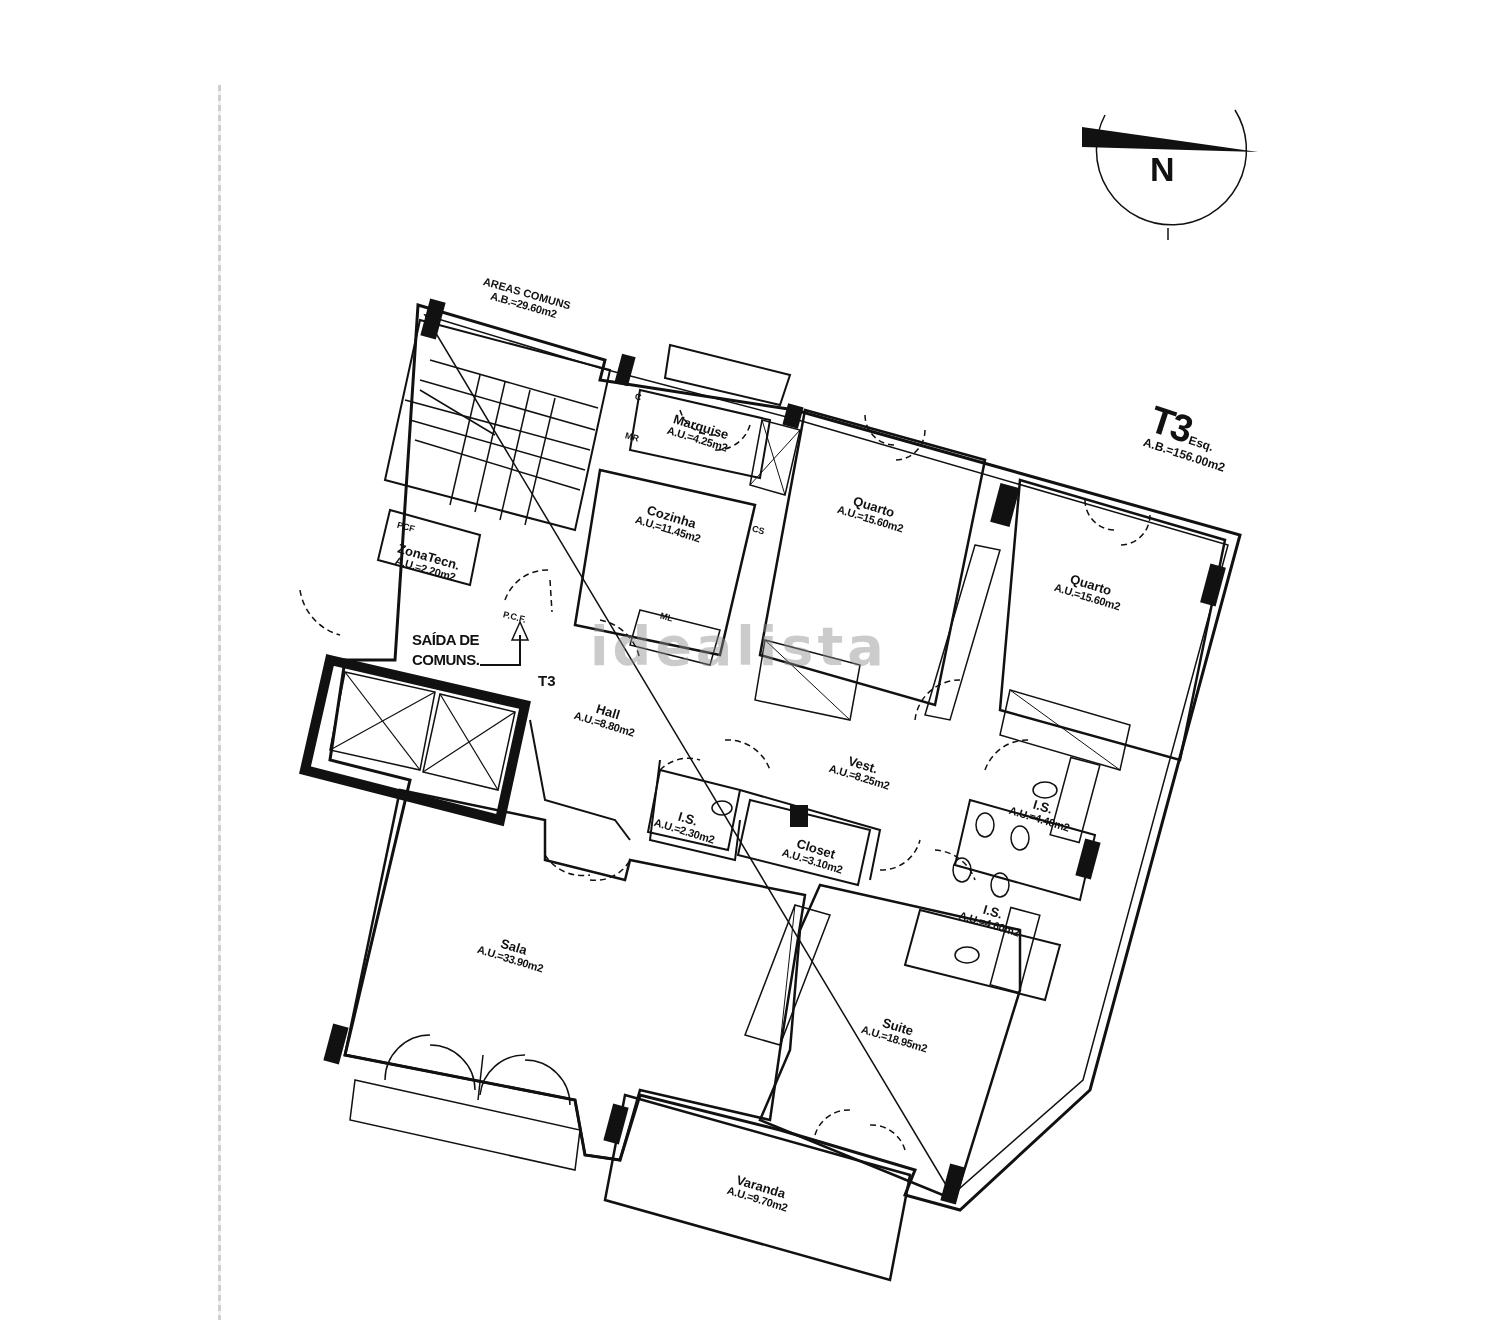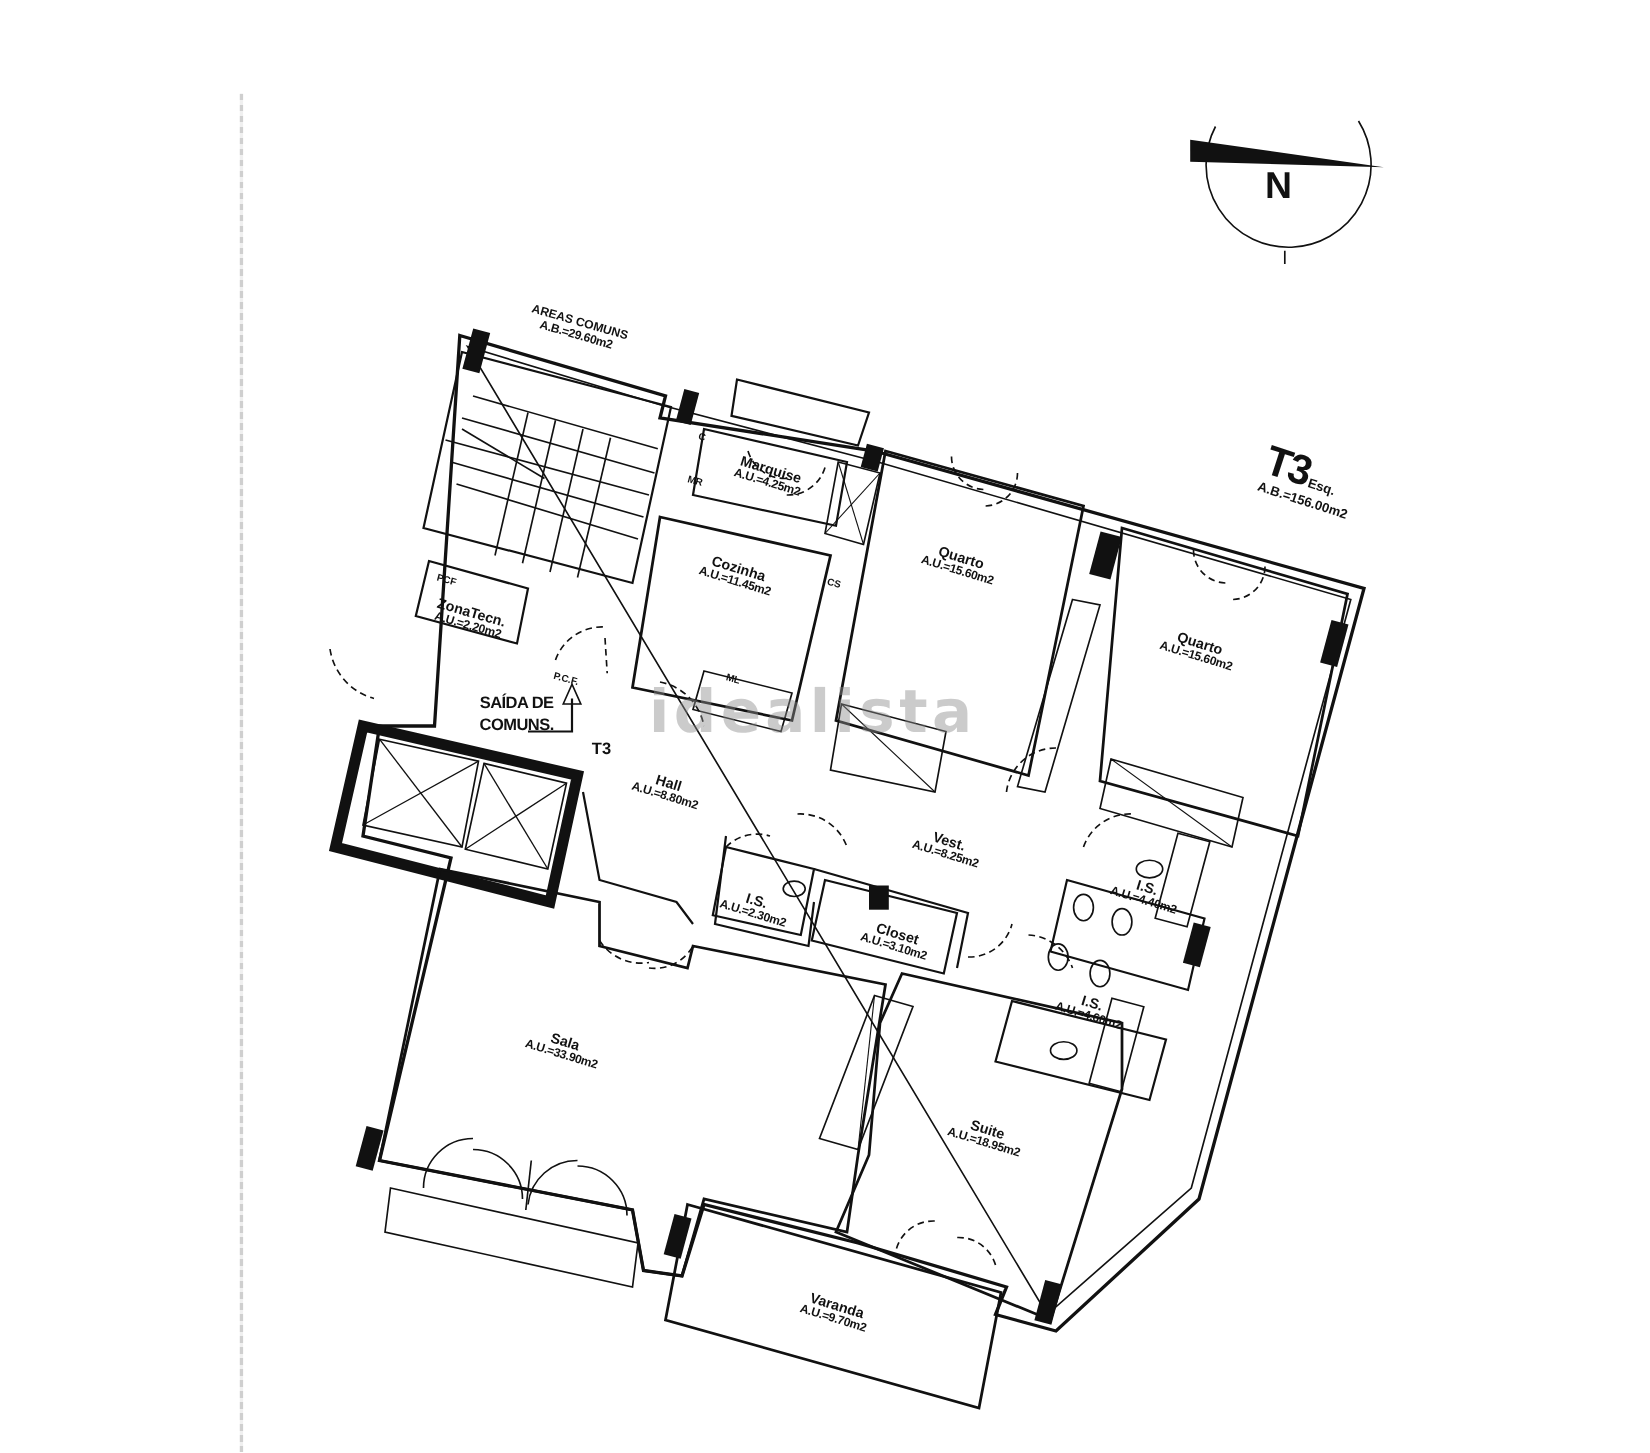--- a/index.html
+++ b/index.html
@@ -8,21 +8,21 @@
     svg.plan { position: absolute; left: 0; top: 0; }
     .lbl { position: absolute; white-space: nowrap; font-weight: bold; transform-origin: center center; text-align: center; line-height: 1.05; }
     .lbl .name { font-size: 13px; display: block; }
     .lbl .area { font-size: 11px; display: block; letter-spacing: -0.3px; }
     .unit-title { position: absolute; left: 1158px; top: 398px; transform: rotate(18deg); transform-origin: left top; font-weight: bold; }
     .unit-title .big { font-size: 38px; letter-spacing: -2px; }
     .unit-title .side { font-size: 12px; margin-left: 2px; }
     .unit-title .ab { font-size: 12px; display: block; margin-top: -4px; }
     .north { position: absolute; left: 1080px; top: 95px; width: 180px; height: 150px; }
     .north-letter { position: absolute; left: 1150px; top: 150px; font-size: 34px; font-weight: bold; }
-    .emerg { position: absolute; left: 412px; top: 630px; font-size: 15px; font-weight: bold; text-align: center; line-height: 1.35; letter-spacing: -0.5px; margin-left: 24px; }
+    .emerg { position: absolute; left: 412px; top: 630px; font-size: 15px; font-weight: bold; line-height: 1.35; letter-spacing: -0.5px; }
     .small { position: absolute; font-size: 9px; font-weight: bold; }
     .t3small { position: absolute; left: 538px; top: 672px; font-size: 15px; font-weight: bold; }
     .watermark { position: absolute; left: 590px; top: 615px; font-size: 54px; font-weight: bold; color: rgba(140,140,140,0.45); letter-spacing: 4px; font-family: "DejaVu Sans", sans-serif; }
   </style>
 </head>
 <body>
 
 <div class="scan-edge"></div>
 
 <svg class="plan" width="1500" height="1321" viewBox="0 0 1500 1321">

